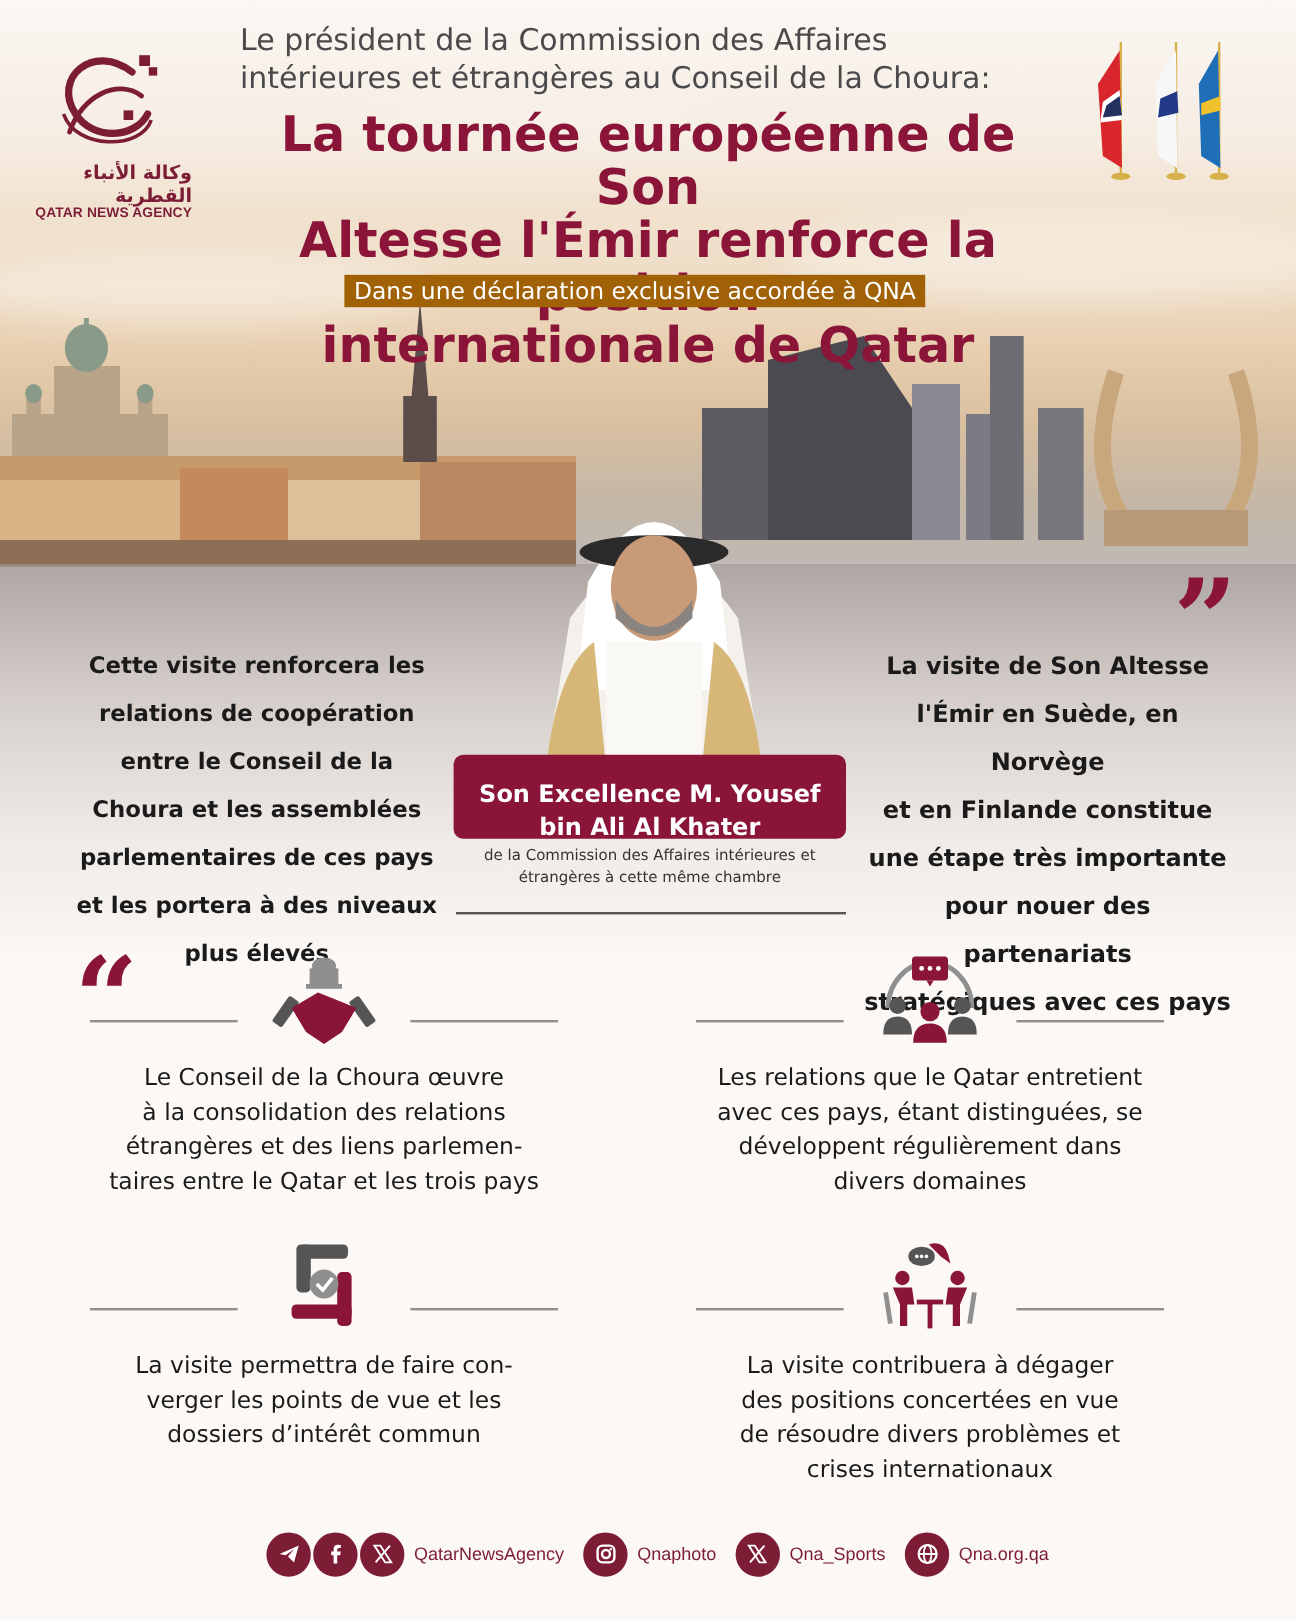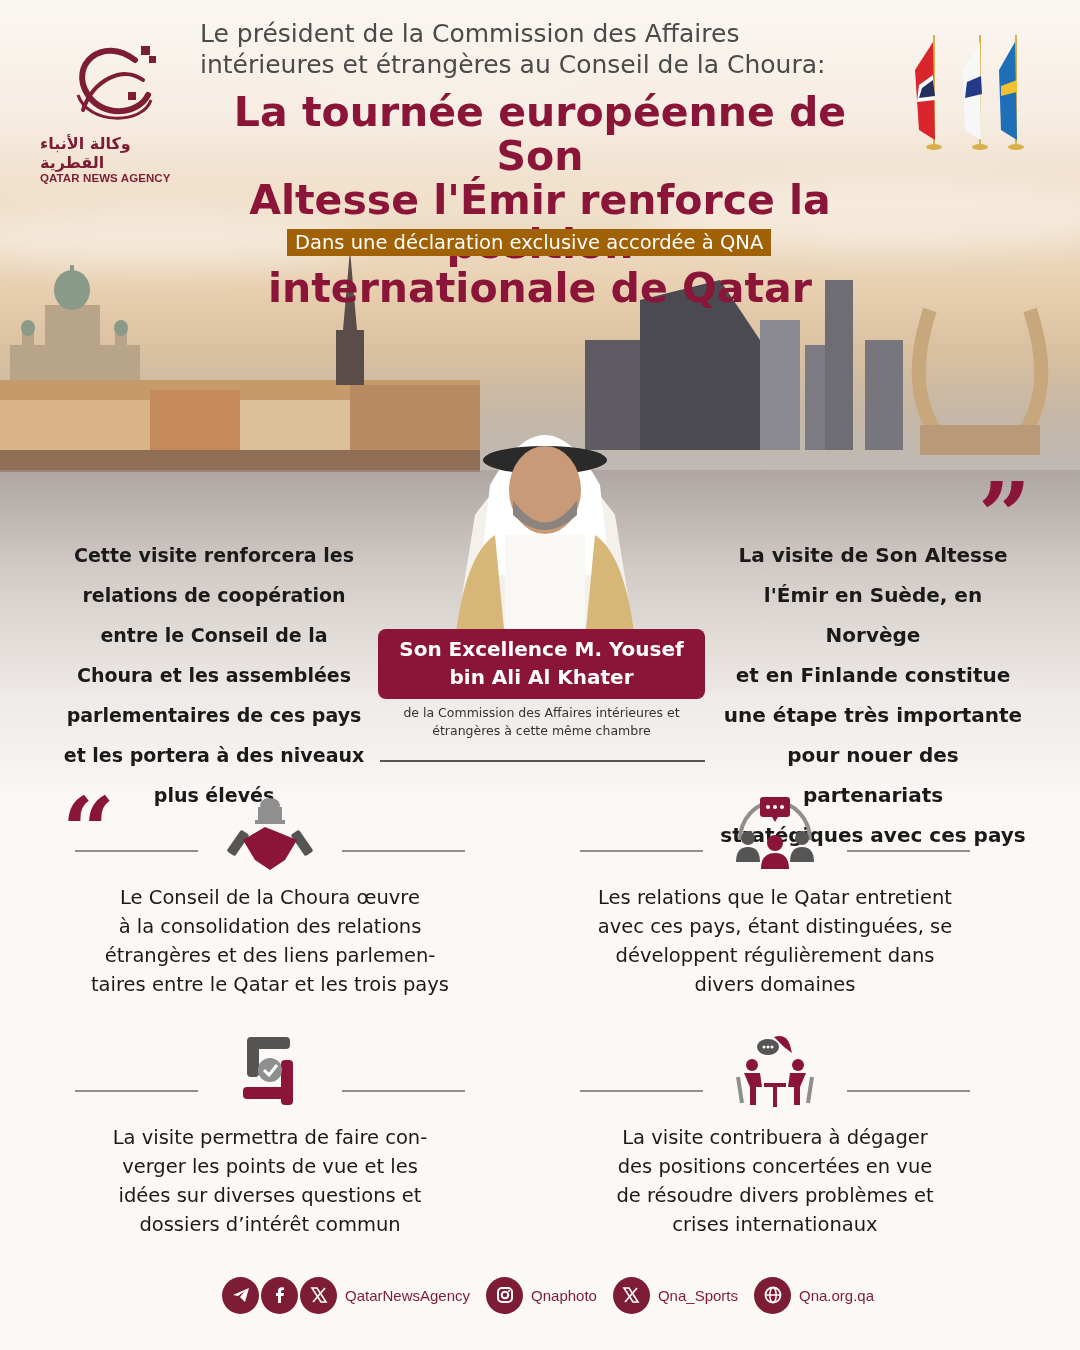--- a/index.html
+++ b/index.html
@@ -18,21 +18,21 @@
   .hero .cloud {
     position: absolute; border-radius: 50%;
     background: rgba(255,255,255,0.35); filter: blur(14px);
   }
   .skyline { position: absolute; left: 0; top: 250px; width: 1080px; height: 250px; }
   .water {
     position: absolute; left: 0; top: 470px; width: 1080px; height: 330px;
     background: linear-gradient(180deg, rgba(160,150,148,0.55) 0%, rgba(200,193,190,0.45) 30%, rgba(240,236,233,0.3) 70%, rgba(251,248,245,0) 100%);
   }
 
-  .logo { position: absolute; left: 40px; top: 40px; width: 145px; text-align: left; }
+  .logo { position: absolute; left: 15px; top: 40px; width: 145px; text-align: right; }
   .logo svg { display: block; margin: 0 auto; }
   .logo .ar { font-size: 16px; color: #7d1d35; font-weight: bold; margin-top: 4px; }
   .logo .en { font-family: "Liberation Sans", sans-serif; font-size: 11.5px; font-weight: bold; color: #7d1d35; letter-spacing: 0.1px; }
 
   .flags { position: absolute; left: 905px; top: 30px; width: 140px; height: 125px; }
 
   .pre-title {
     position: absolute; left: 200px; top: 18px; width: 680px; text-align: left;
     font-size: 25px; line-height: 31px; color: #4a4a4a;
   }
@@ -43,21 +43,21 @@
   .subtitle {
     position: absolute; left: 287px; top: 229px; height: 27px; padding: 0 8px;
     background: #a16207; color: #fff; font-size: 19.5px; line-height: 27px; white-space: nowrap;
   }
 
   .person { position: absolute; left: 395px; top: 395px; width: 300px; height: 245px; }
 
   .name-box {
     position: absolute; left: 378px; top: 629px; width: 327px; height: 70px;
     background: #8a1538; border-radius: 8px; color: #fff; text-align: center;
-    font-weight: bold; font-size: 20px; line-height: 28px; padding-top: 6px;
+    font-weight: bold; font-size: 20px; line-height: 28px; padding-top: 18px;
   }
   .name-desc {
     position: absolute; left: 378px; top: 704px; width: 327px; text-align: center;
     font-size: 12.5px; line-height: 18px; color: #333;
   }
   .name-rule { position: absolute; left: 380px; top: 760px; width: 325px; height: 2px; background: #555; }
 
   .quote-left {
     position: absolute; left: 55px; top: 535px; width: 318px; text-align: center;
     font-size: 19px; line-height: 40px; font-weight: bold; color: #1a1a1a;
@@ -276,21 +276,20 @@
     <rect x="22" y="12" width="12" height="40" rx="4" fill="#555"></rect>
     <rect x="25" y="12" width="40" height="12" rx="4" fill="#555"></rect>
     <rect x="56" y="35" width="12" height="45" rx="4" fill="#8a1538"></rect>
     <rect x="18" y="62" width="50" height="12" rx="4" fill="#8a1538"></rect>
     <circle cx="45" cy="45" r="12" fill="#8f8f8f"></circle>
     <path d="M39,45 L44,50 L52,40" fill="none" stroke="#fff" stroke-width="3"></path>
   </svg>
   <div class="ftext">
     <div>La visite permettra de faire con-</div>
     <div>verger les points de vue et les</div>
-    <div>idées sur diverses questions et</div>
     <div>dossiers d’intérêt commun</div>
   </div>
 </div>
 
 <div class="feature" id="f4">
   <div class="rule-l"></div>
   <div class="rule-r"></div>
   <svg class="ficon" viewBox="0 0 90 90">
     <ellipse cx="38" cy="22" rx="11" ry="8" fill="#555"></ellipse>
     <circle cx="34" cy="22" r="1.5" fill="#fff"></circle>

